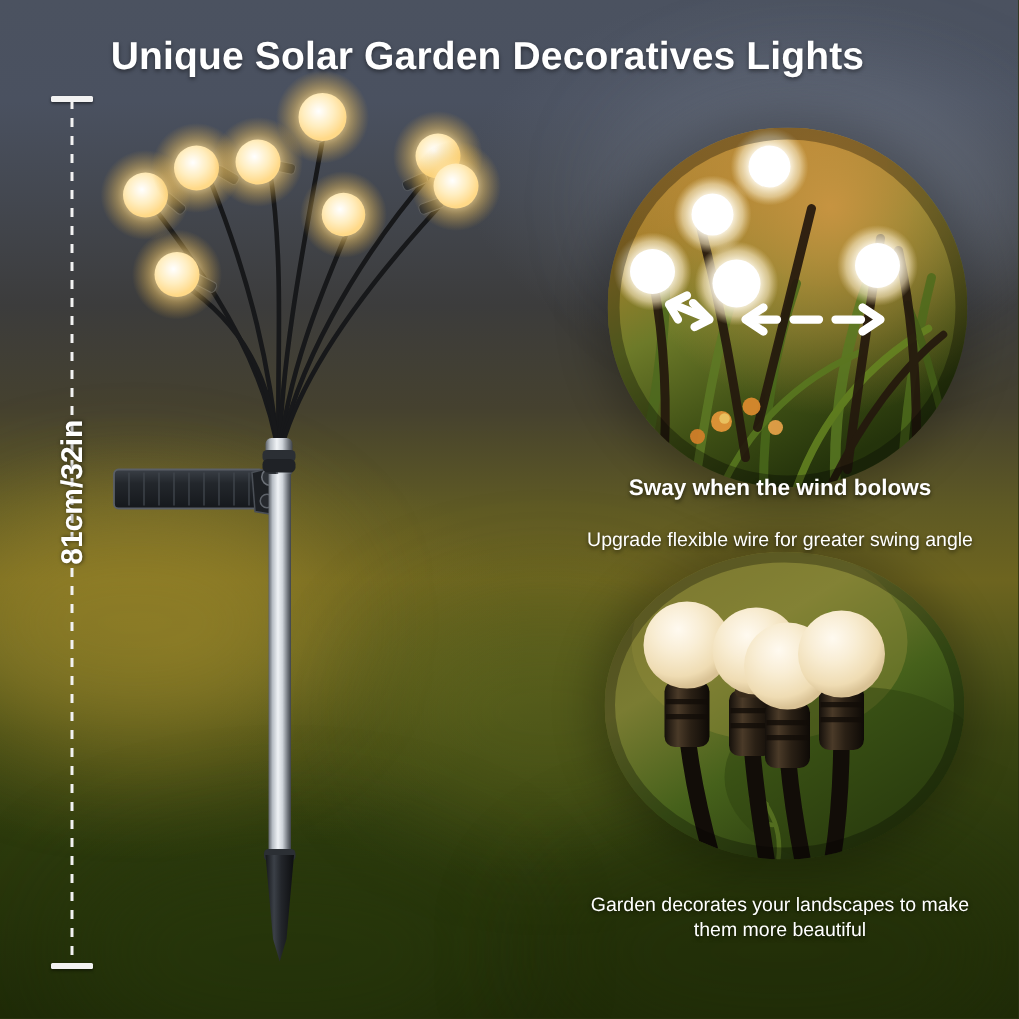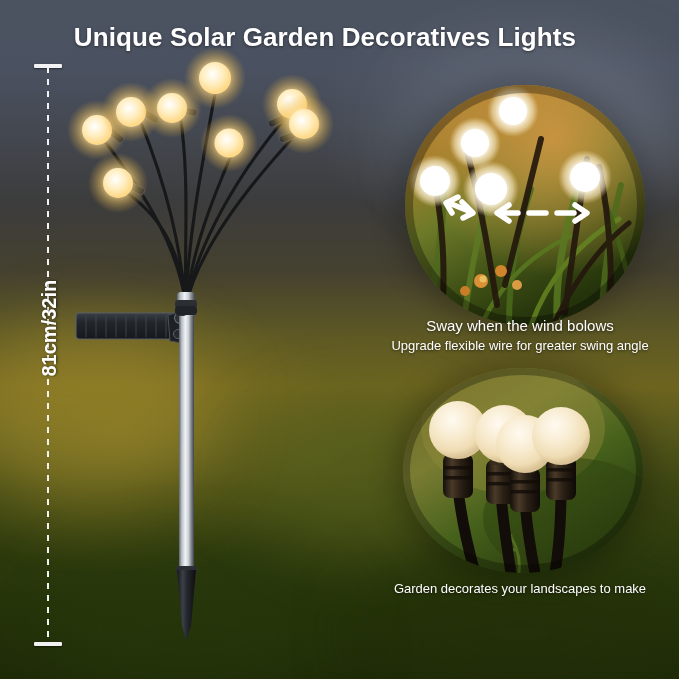--- a/index.html
+++ b/index.html
@@ -77,25 +77,25 @@
     position:absolute; border-radius:50%; overflow:hidden;
     box-shadow:0 0 26px 10px rgba(0,0,0,.22);
   }
   #inset-sway  { left:405px; top:85px;  width:240px; height:240px; }
   #inset-bulbs { left:403px; top:368px; width:240px; height:205px; }
   .inset svg { display:block; width:100%; height:100%; }
 
   
   .caption { position:absolute; left:370px; width:300px; text-align:center; color:#ffffff; }
   .cap-head {
-    font-size:15px; font-weight:normal; line-height:19px;
+    font-size:15px; font-weight:bold; line-height:19px;
     text-shadow:0 1px 3px rgba(0,0,0,.6);
   }
   .cap-sub {
-    font-size:13px; line-height:17px; margin-top:2px;
+    font-size:13px; line-height:17px; margin-top:16px;
     text-shadow:0 1px 3px rgba(0,0,0,.6);
   }
   #caption-sway  { top:316px; }
   #caption-bulbs { top:578px; }
 </style>
 </head>
 <body>
 
 <div id="stage">
 
@@ -409,15 +409,16 @@
     </svg>
   </div>
 
   <div class="caption" id="caption-sway">
     <div class="cap-head">Sway when the wind bolows</div>
     <div class="cap-sub">Upgrade flexible wire for greater swing angle</div>
   </div>
 
   <div class="caption" id="caption-bulbs">
     <div class="cap-sub">Garden decorates your landscapes to make</div>
+    <div class="cap-sub" style="margin-top:0;">them more beautiful</div>
   </div>
 
 </div>
 
 </body></html>

